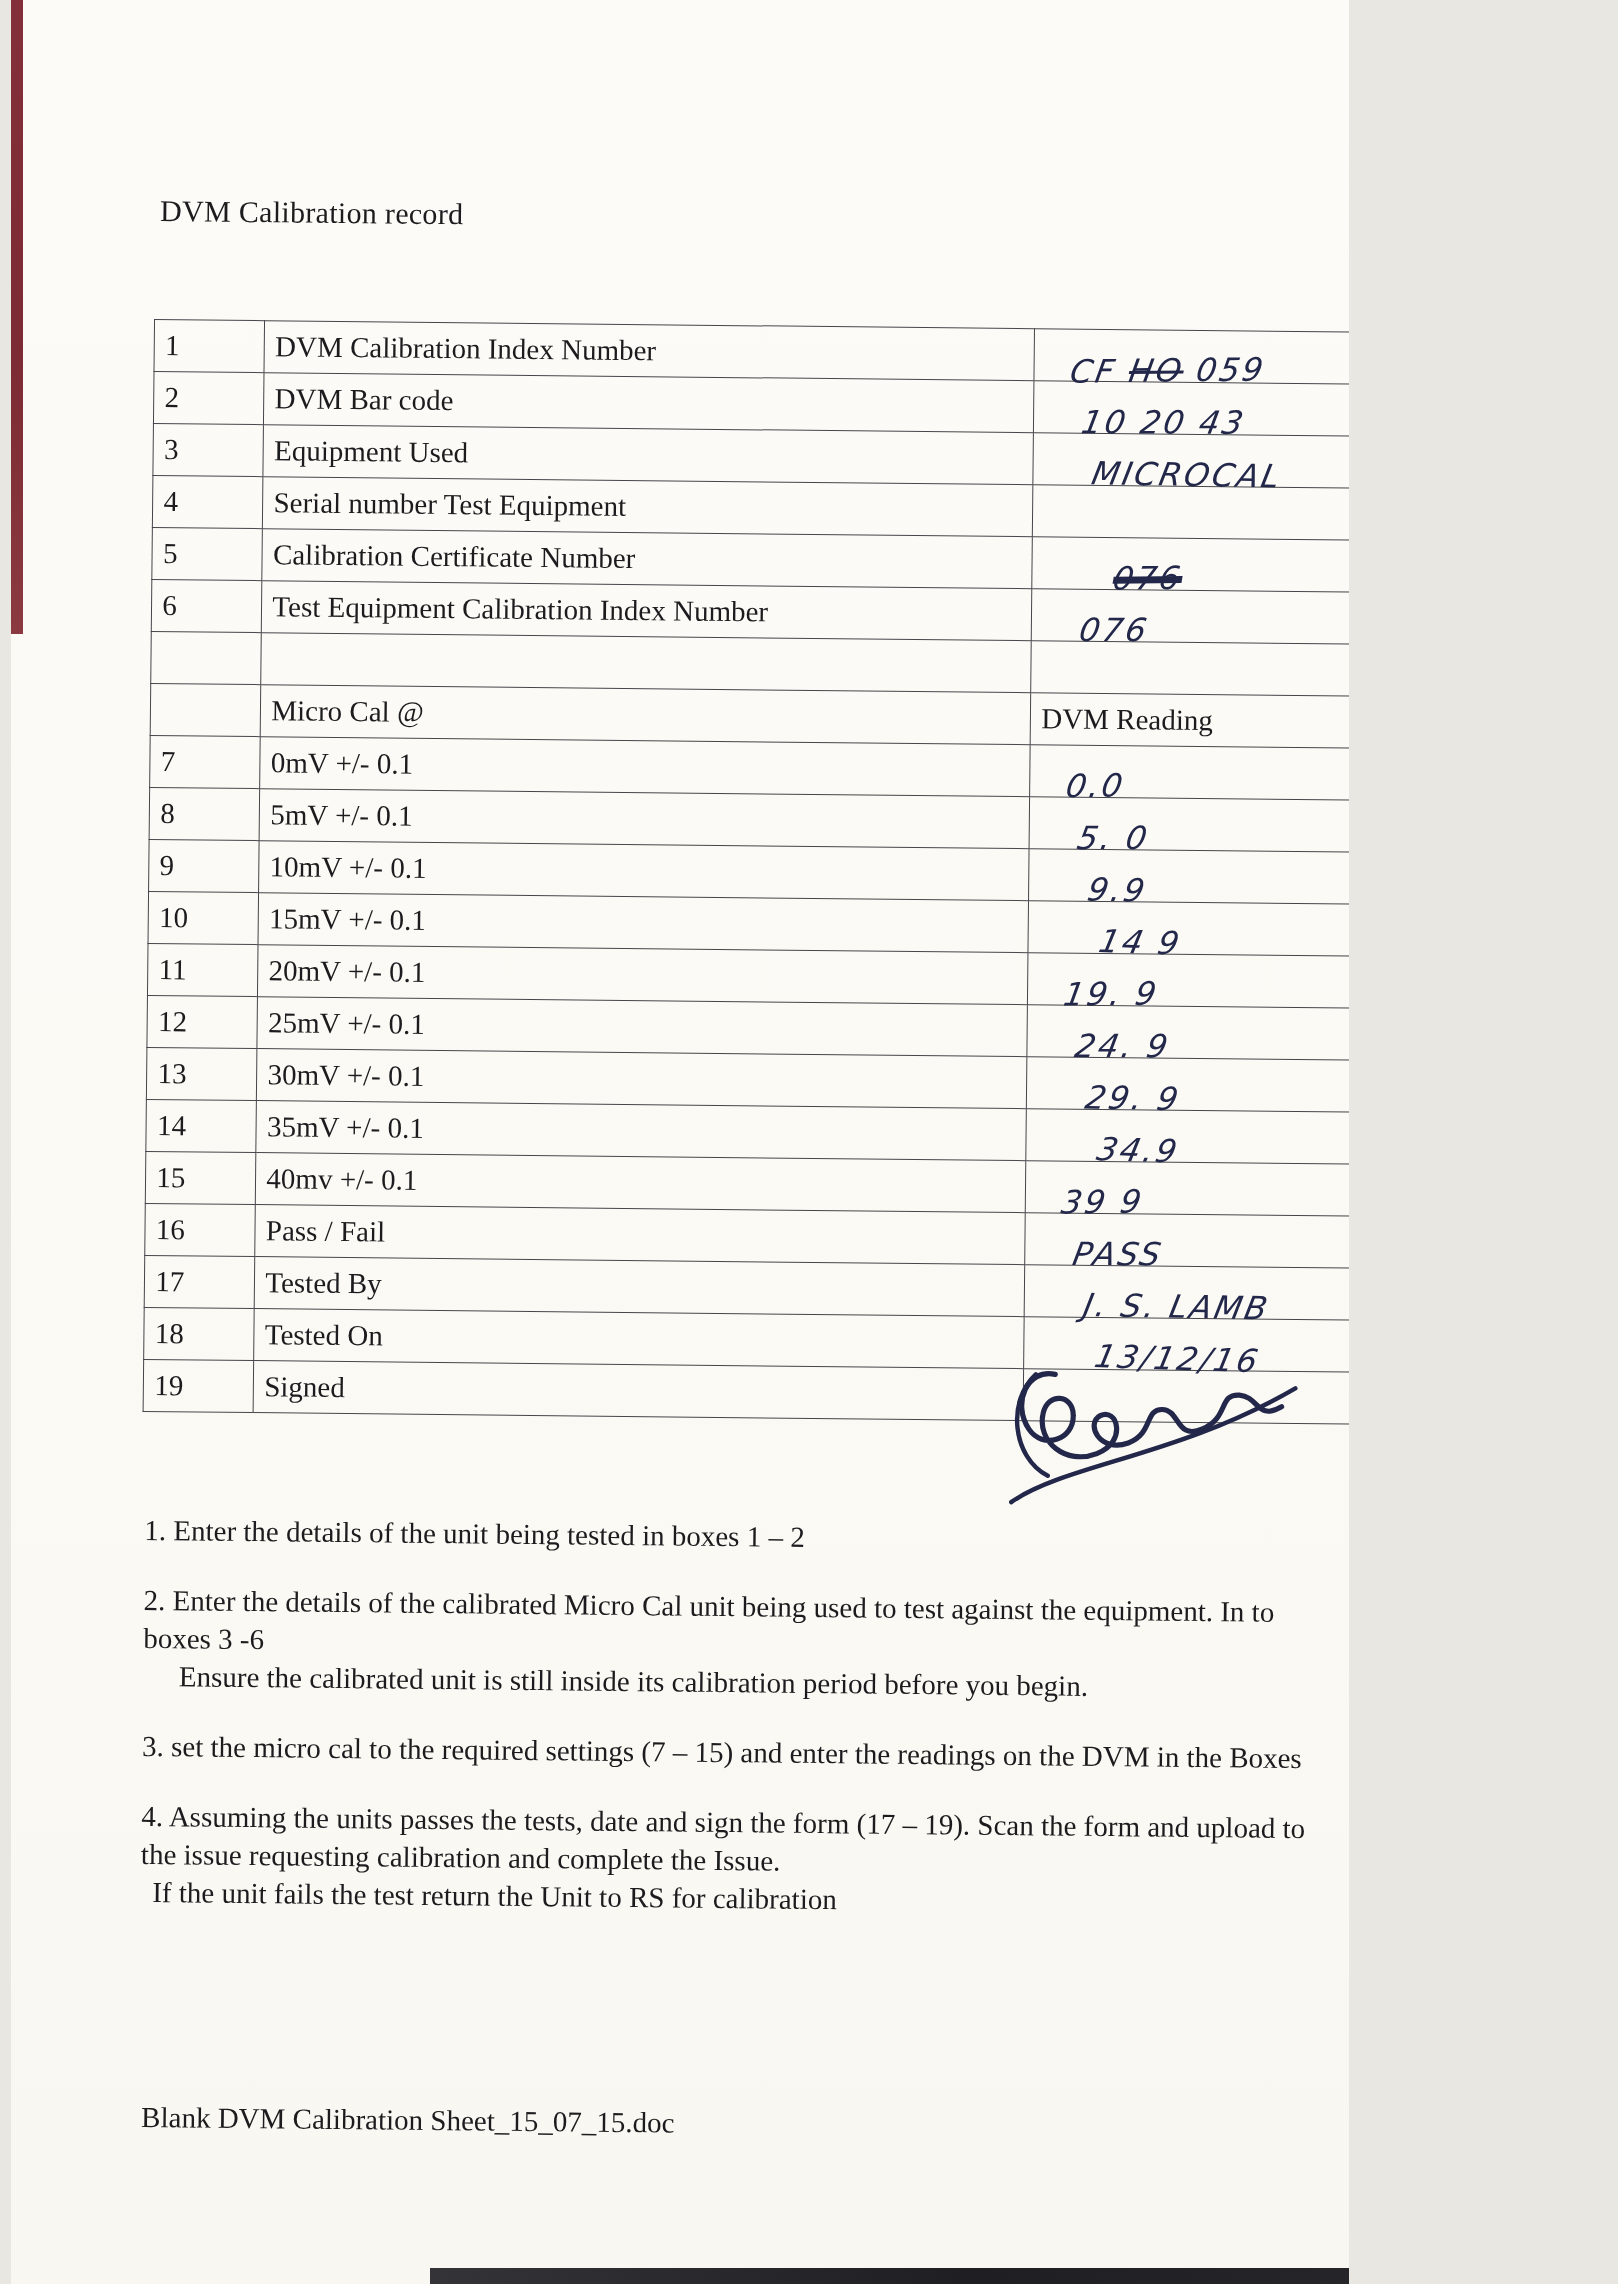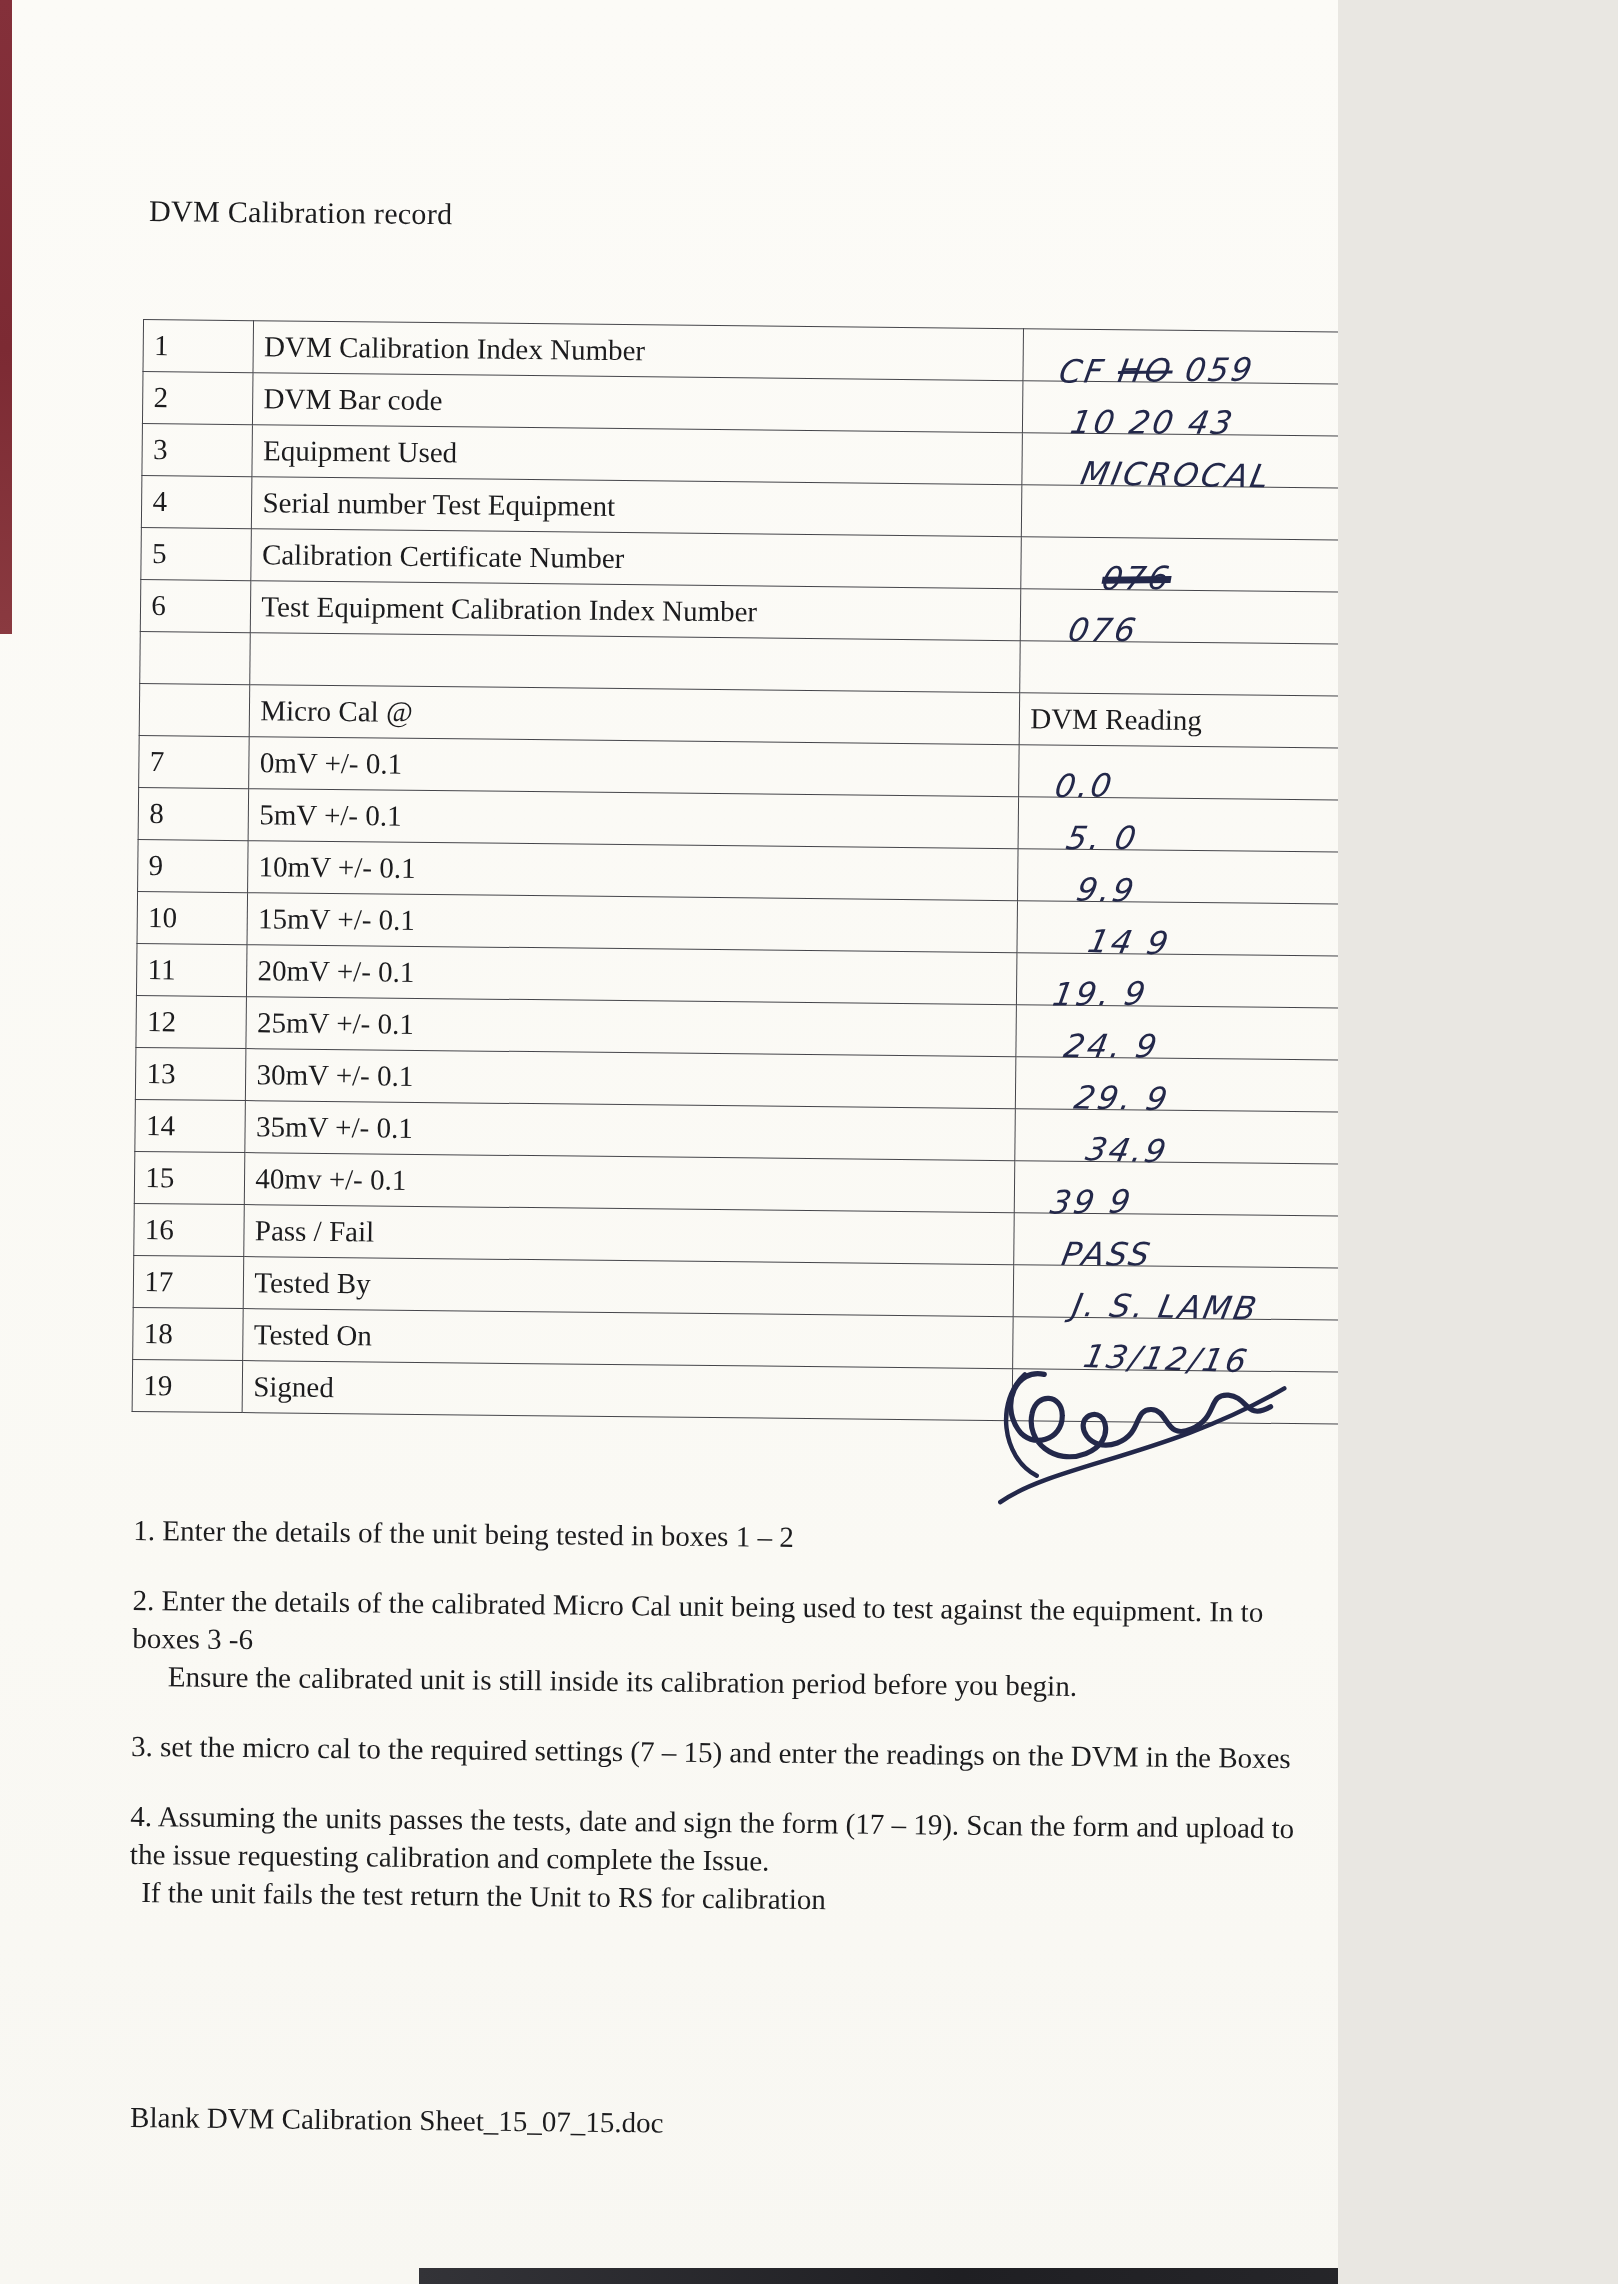--- a/index.html
+++ b/index.html
@@ -1,19 +1,19 @@
 <!DOCTYPE html>
 <html style="font-size:10.4px"><head>
 <meta charset="utf-8">
 <style>
   html,body{margin:0;padding:0;background:#e9e7e2;}
   .page{
     position:relative;width:1338px;height:2284px;overflow:hidden;
     background:linear-gradient(180deg,#fcfbf7 0%,#faf9f4 70%,#f8f7f2 100%);
-    font-family:"Liberation Serif",serif;color:#1c1c1e;
+    font-family:"Liberation Serif",serif;color:#1c1c1e;margin-left:11px;
   }
   .content{position:absolute;left:0;top:0;width:1618px;height:2284px;
     transform:rotate(0.6deg);transform-origin:143px 324px;}
   .title{position:absolute;left:148px;top:194px;font-size:30px;letter-spacing:0.3px;}
   .table-wrap{position:absolute;left:143px;top:319px;width:1319px;}
   table.cal{border-collapse:collapse;table-layout:fixed;width:1319px;}
   table.cal td{
     border:1.3px solid #45454a;height:51px;font-size:29px;
     padding:0 5.2px 0 10.4px;vertical-align:middle;overflow:visible;
   }

